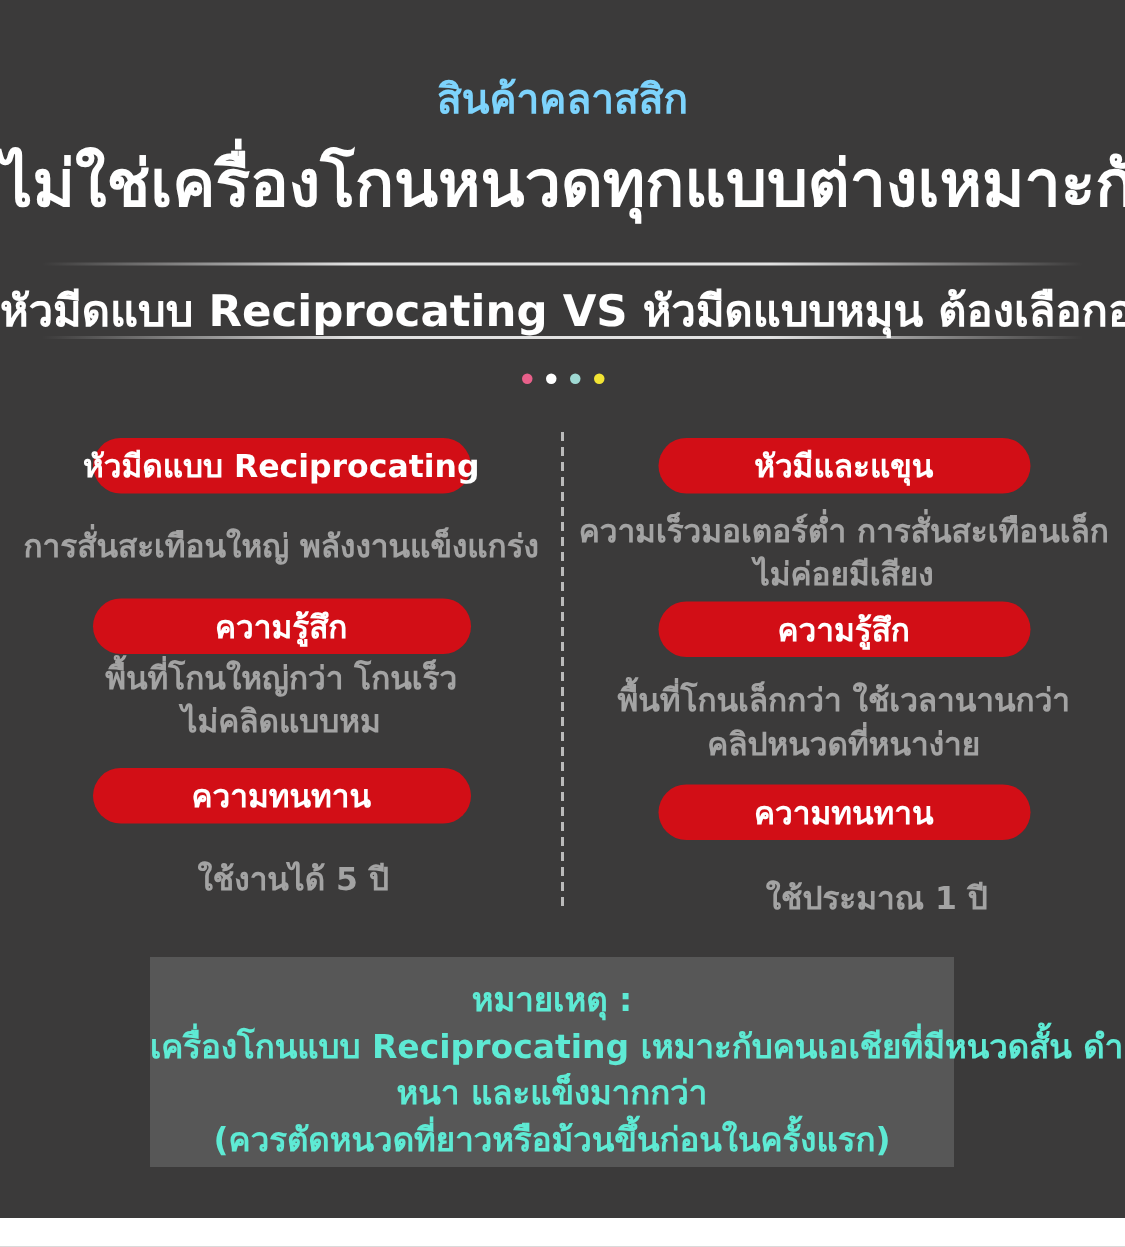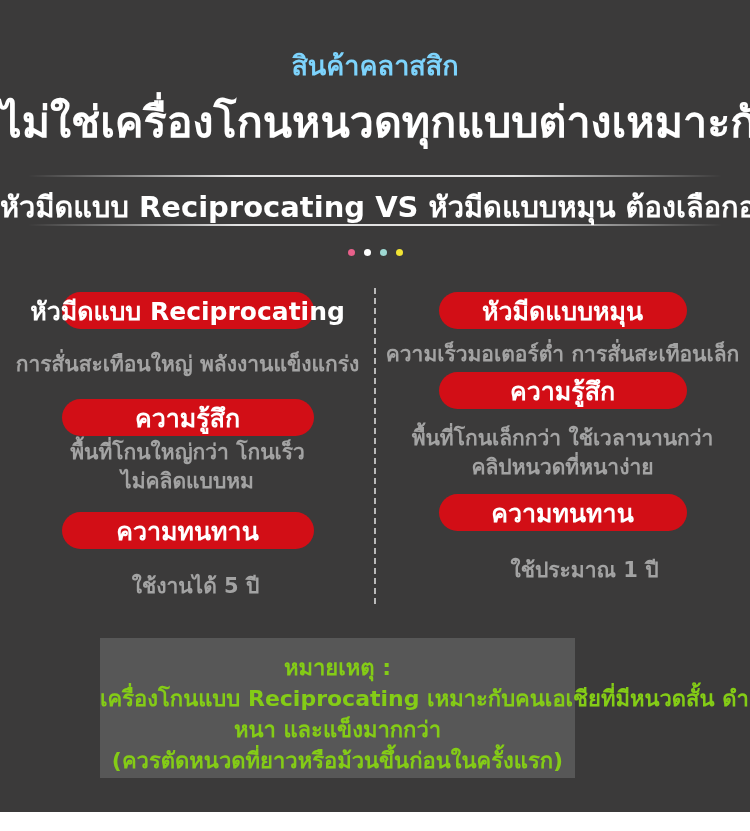--- a/index.html
+++ b/index.html
@@ -93,21 +93,21 @@
   }
   .col.left { left: 0; }
   .col.right { left: 375px; }
   .pill {
     display: flex;
     align-items: center;
     justify-content: center;
     height: 37px;
     border-radius: 19px;
     color: #ffffff;
-    font-size: 25px;
+    font-size: 21px;
     font-weight: 700;
     white-space: nowrap;
   }
   .col.left .pill { width: 252px; }
   .col.right .pill { width: 248px; }
   .body-text {
     color: #a3a3a3;
     font-size: 21px;
     font-weight: 700;
     line-height: 29px;
@@ -126,26 +126,26 @@
   .col.right .intro      { margin-top: 11px; }
   .col.right .feel-pill  { margin-top: 3px; }
   .col.right .feel-text  { margin-top: 15px; }
   .col.right .dur-pill   { margin-top: 12px; }
   .col.right .dur-text   { margin-top: 25px; margin-left: 44px; }
 
   .note-box {
     position: absolute;
     top: 638px;
     left: 100px;
-    width: 475px;
+    width: 536px;
     height: 140px;
     box-sizing: border-box;
     padding-top: 14px;
     text-align: center;
-    color: #84cc16;
+    color: #5eead4;
     font-size: 22px;
     font-weight: 700;
     line-height: 31px;
   }
   .note-line { white-space: nowrap; }
 </style>
 </head>
 <body>
 
 <div class="stage">
@@ -181,24 +181,25 @@
         <div class="body-line">พื้นที่โกนใหญ่กว่า โกนเร็ว</div>
         <div class="body-line">ไม่คลิดแบบหม</div>
       </div>
 
       <div class="pill dur-pill" style="background-color: rgb(210, 14, 22);">ความทนทาน</div>
 
       <div class="body-text dur-text">ใช้งานได้ 5 ปี</div>
     </div>
 
     <div class="col right">
-      <div class="pill title-pill" style="background-color: rgb(210, 14, 22);">หัวมีดแบบหมุน</div>
+      <div class="pill title-pill" style="background-color: rgb(210, 14, 22);">หัวมีและแขุน</div>
 
       <div class="body-text intro">
         <div class="body-line">ความเร็วมอเตอร์ต่ำ การสั่นสะเทือนเล็ก</div>
+        <div class="body-line">ไม่ค่อยมีเสียง</div>
       </div>
 
       <div class="pill feel-pill" style="background-color: rgb(210, 14, 22);">ความรู้สึก</div>
 
       <div class="body-text feel-text">
         <div class="body-line">พื้นที่โกนเล็กกว่า ใช้เวลานานกว่า</div>
         <div class="body-line">คลิปหนวดที่หนาง่าย</div>
       </div>
 
       <div class="pill dur-pill" style="background-color: rgb(210, 14, 22);">ความทนทาน</div>

